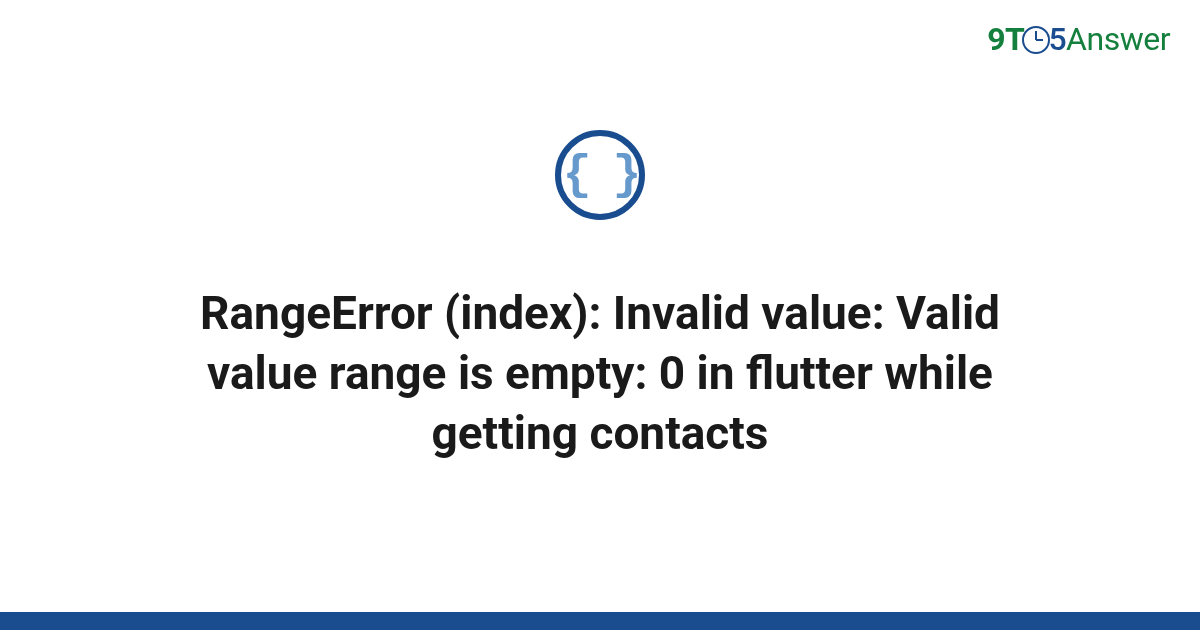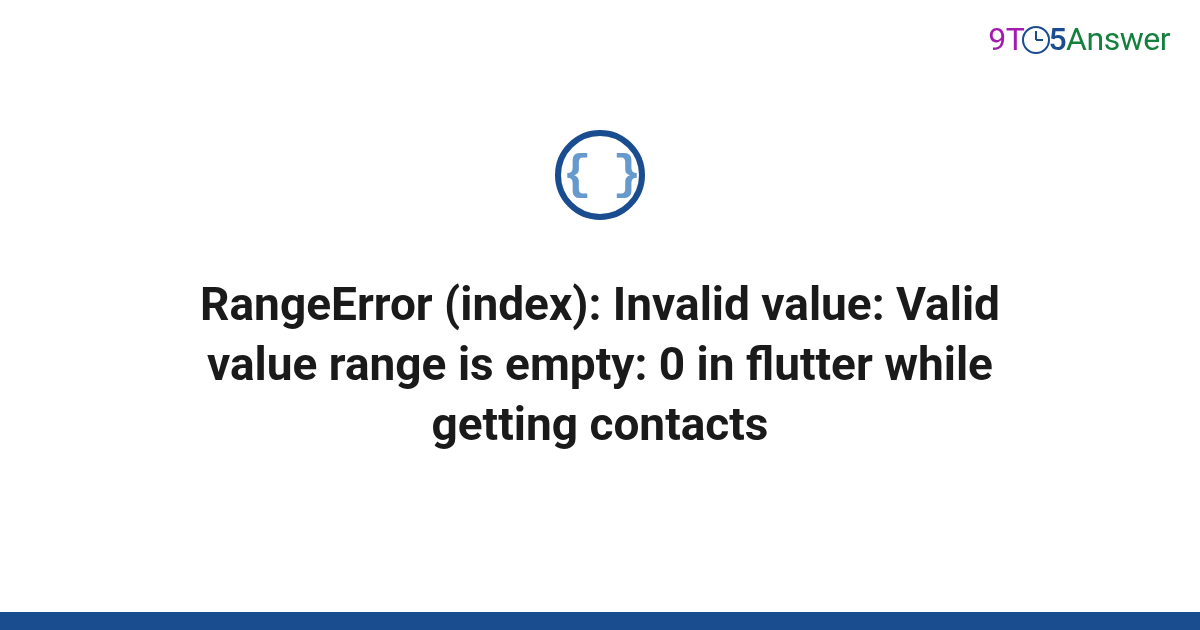--- a/index.html
+++ b/index.html
@@ -17,22 +17,22 @@
     }
     .logo {
       position: absolute;
       top: 20px;
       right: 30px;
       font-size: 32px;
       font-weight: 400;
       letter-spacing: -0.5px;
     }
     .logo-9t {
-      color: #a21caf;
-      font-weight: 400;
+      color: #15803d;
+      font-weight: 700;
       text-align: right;
     }
     .logo-clock {
       display: inline-flex;
       align-items: center;
       justify-content: center;
       width: 28px;
       height: 28px;
       border: 2.5px solid #1a4d8f;
       border-radius: 50%;
@@ -96,20 +96,21 @@
       line-height: 1;
     }
     .title {
       font-size: 46px;
       font-weight: 700;
       color: #1a1a1a;
       text-align: center;
       line-height: 1.3;
       max-width: 1000px;
       padding: 0 40px;
+      margin-top: 9px;
     }
     .bottom-bar {
       position: absolute;
       bottom: 0;
       left: 0;
       right: 0;
       height: 18px;
       background: #1a4d8f;
     }
   </style>

